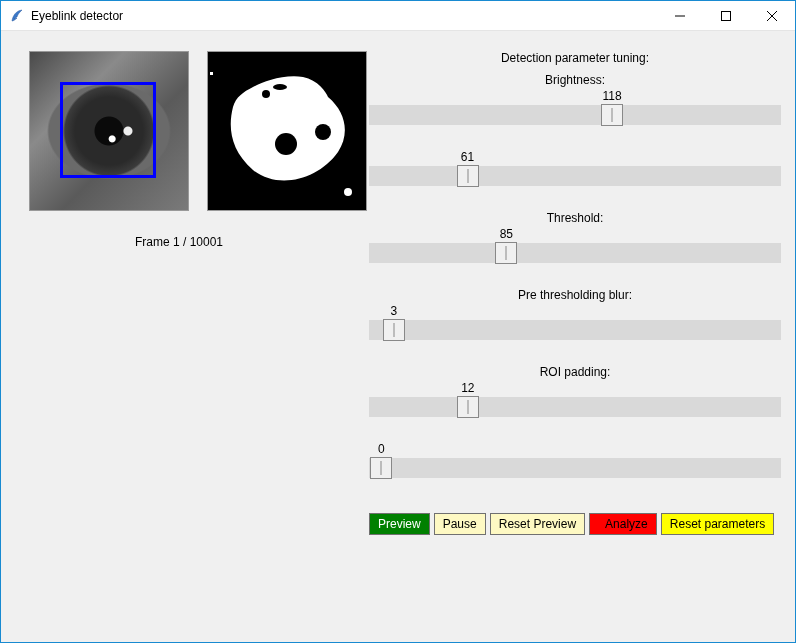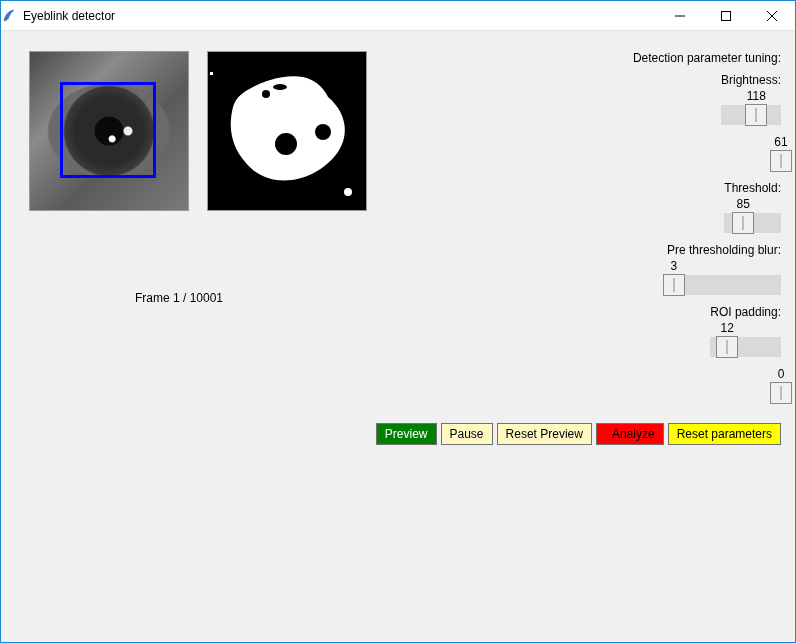--- a/index.html
+++ b/index.html
@@ -18,20 +18,21 @@
     display: flex;
     flex-direction: column;
     position: relative;
   }
   .titlebar {
     height: 30px;
     background: #fff;
     border-bottom: 1px solid #e5e5e5;
     display: flex;
     align-items: center;
+    padding-left: 8px;
   }
   .titlebar .feather {
     width: 16px; height: 16px; margin-right: 6px;
     display: inline-flex; align-items:center; justify-content:center;
   }
   .titlebar .title { flex: 0 0 auto; }
   .titlebar .spacer { flex: 1 1 auto; }
   .winbtn {
     width: 46px; height: 30px;
     display: flex; align-items: center; justify-content: center;
@@ -57,42 +58,41 @@
     gap: 18px;
   }
   .img-box {
     width: 160px; height: 160px;
     border: 1px solid #999;
     background: #000;
     position: relative;
     overflow: hidden;
   }
   .frame-label {
-    margin-top: 80px;
+    margin-top: 24px;
     align-self: center;
     text-align: center;
     width: 100%;
     padding-right: 40px;
   }
   .right-col {
     flex: 1 1 auto;
     display: flex;
     flex-direction: column;
     gap: 2px;
-    align-items: flex-end;
   }
   .section-title {
     text-align: center;
     margin-bottom: 6px;
   }
   .param-block {
     display: flex;
     flex-direction: column;
     align-items: stretch;
-    margin-bottom: 8px;
+    margin-bottom: 23px;
   }
   .param-label {
     text-align: center;
     margin-bottom: 2px;
   }
   .slider-wrap {
     position: relative;
     height: 36px;
   }
   .slider-val {

